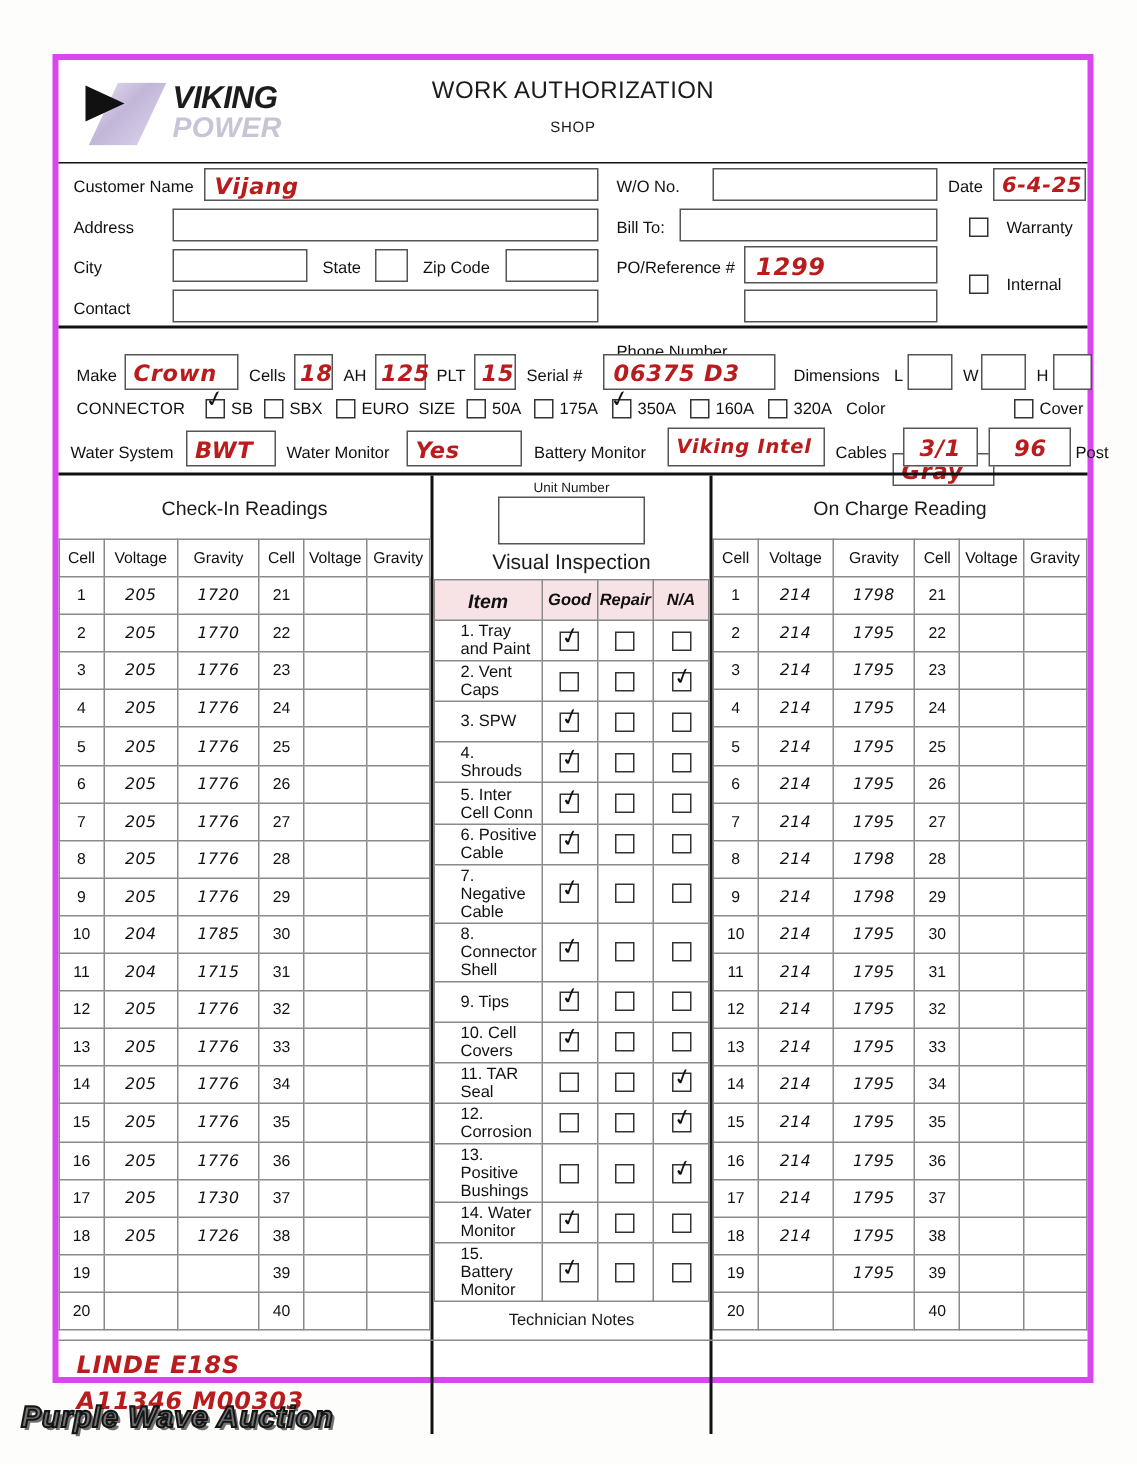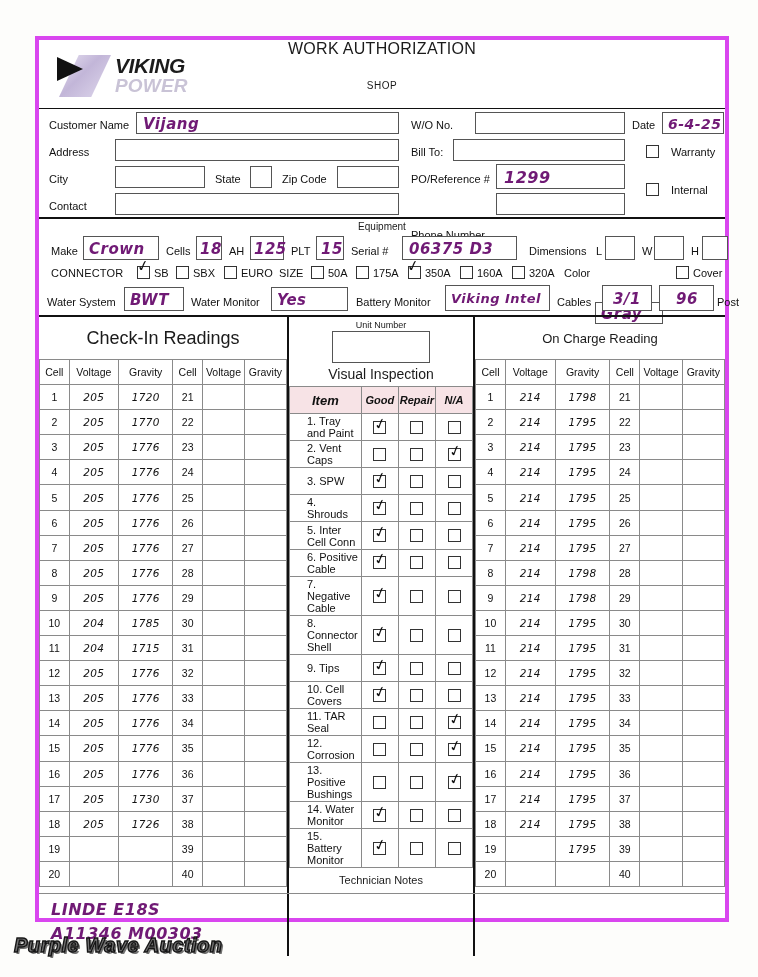--- a/index.html
+++ b/index.html
@@ -22,29 +22,29 @@
   .logo{position:absolute;left:14px;top:12px;width:145px;height:48px;}
   .logo .tri{position:absolute;left:4px;top:5px;width:0;height:0;
     border-top:12px solid transparent;border-bottom:12px solid transparent;border-left:26px solid #111;}
   .logo .par{position:absolute;left:6px;top:3px;width:52px;height:42px;
     background:linear-gradient(135deg,#e8e2f2 0%,#bfb2d6 45%,#ded7ec 100%);
     clip-path:polygon(38% 0,100% 0,62% 100%,0 100%);opacity:.95;}
   .logo .vk{position:absolute;left:62px;top:2px;font-weight:bold;font-style:italic;
     font-size:21px;letter-spacing:-.4px;color:#1c1c1c;}
   .logo .pw{position:absolute;left:62px;top:23px;font-weight:bold;font-style:italic;
     font-size:19px;letter-spacing:.2px;color:#c9c3d6;}
-  .title{position:absolute;left:0;right:0;top:0;text-align:center;font-size:16px;letter-spacing:.3px;}
+  .title{position:absolute;left:0;right:0;top:12px;text-align:center;font-size:16px;letter-spacing:.3px;}
   .subtitle{position:absolute;left:0;right:0;top:40px;text-align:center;font-size:10px;letter-spacing:.5px;}
 
   
   .contact{position:relative;height:108px;border-top:1px solid #111;}
   .lbl{font-size:11px;color:#111;}
   .box{border:1px solid #555;background:#fff;box-sizing:border-box;position:absolute;}
   .hw{font-family:"DejaVu Sans", sans-serif;font-style:italic;font-weight:bold;
-      font-size:15px;color:#701a75;letter-spacing:.5px;}
+      font-size:15px;color:#b91c1c;letter-spacing:.5px;}
   .cb{width:13px;height:13px;border:1px solid #333;box-sizing:border-box;position:absolute;background:#fff;}
   .cbk{position:absolute;font-family:"DejaVu Sans",sans-serif;font-weight:bold;font-size:15px;
        color:#111;line-height:1;transform:rotate(-12deg);}
 
   
   .equip{position:relative;height:96px;border-top:2px solid #111;}
   .eqtitle{position:absolute;left:0;right:0;top:2px;text-align:center;font-size:10px;}
 
   
   .readings{position:relative;border-top:2px solid #111;height:auto;}
@@ -135,21 +135,20 @@
       <span class="lbl" style="position:absolute;left:372px;top:91px;margin-top:29px;">Phone Number</span>
       <div class="box hw" style="left:457px;top:84px;width:129px;height:22px;padding-left:6px;line-height:22px;"></div>
 
       <div class="cb" style="left:607px;top:36px;"></div>
       <span class="lbl" style="position:absolute;left:632px;top:37px;">Warranty</span>
       <div class="cb" style="left:607px;top:74px;"></div>
       <span class="lbl" style="position:absolute;left:632px;top:75px;">Internal</span>
     </div>
 
     <div class="equip">
-      <div class="eqtitle">Equipment</div>
 
       <span class="lbl" style="position:absolute;left:12px;top:26px;">Make</span>
       <div class="box hw" style="left:44px;top:17px;width:76px;height:24px;padding-left:5px;line-height:24px;">Crown</div>
       <span class="lbl" style="position:absolute;left:127px;top:26px;">Cells</span>
       <div class="box hw" style="left:157px;top:17px;width:26px;height:24px;padding-left:3px;line-height:24px;">18</div>
       <span class="lbl" style="position:absolute;left:190px;top:26px;">AH</span>
       <div class="box hw" style="left:211px;top:17px;width:34px;height:24px;padding-left:3px;line-height:24px;">125</div>
       <span class="lbl" style="position:absolute;left:252px;top:26px;">PLT</span>
       <div class="box hw" style="left:277px;top:17px;width:28px;height:24px;padding-left:4px;line-height:24px;">15</div>
       <span class="lbl" style="position:absolute;left:312px;top:26px;">Serial #</span>
@@ -197,21 +196,21 @@
       <span class="lbl" style="position:absolute;left:518px;top:77px;">Cables</span>
       <div class="box hw" style="left:563px;top:66px;width:50px;height:26px;padding-left:10px;line-height:26px;">3/1</div>
       <div class="box hw" style="left:620px;top:66px;width:55px;height:26px;padding-left:16px;line-height:26px;">96</div>
       <span class="lbl" style="position:absolute;left:678px;top:77px;">Post</span>
     </div>
 
     <div class="readings">
       <div style="display:flex;align-items:stretch;">
 
         <div style="width:250px;border-right:2px solid #111;box-sizing:border-box;">
-          <div style="height:42px;display:flex;align-items:center;justify-content:center;font-size:18px;">Check-In Readings</div>
+          <div style="height:42px;display:flex;align-items:center;justify-content:center;font-size:13px;">Check-In Readings</div>
           <table class="grid">
             <thead>
                 <tr>
               <th style="width:12%">Cell</th>
               <th style="width:20%">Voltage</th>
               <th style="width:22%">Gravity</th>
               <th style="width:12%">Cell</th>
               <th style="width:17%">Voltage</th>
               <th style="width:17%">Gravity</th>
             </tr>

